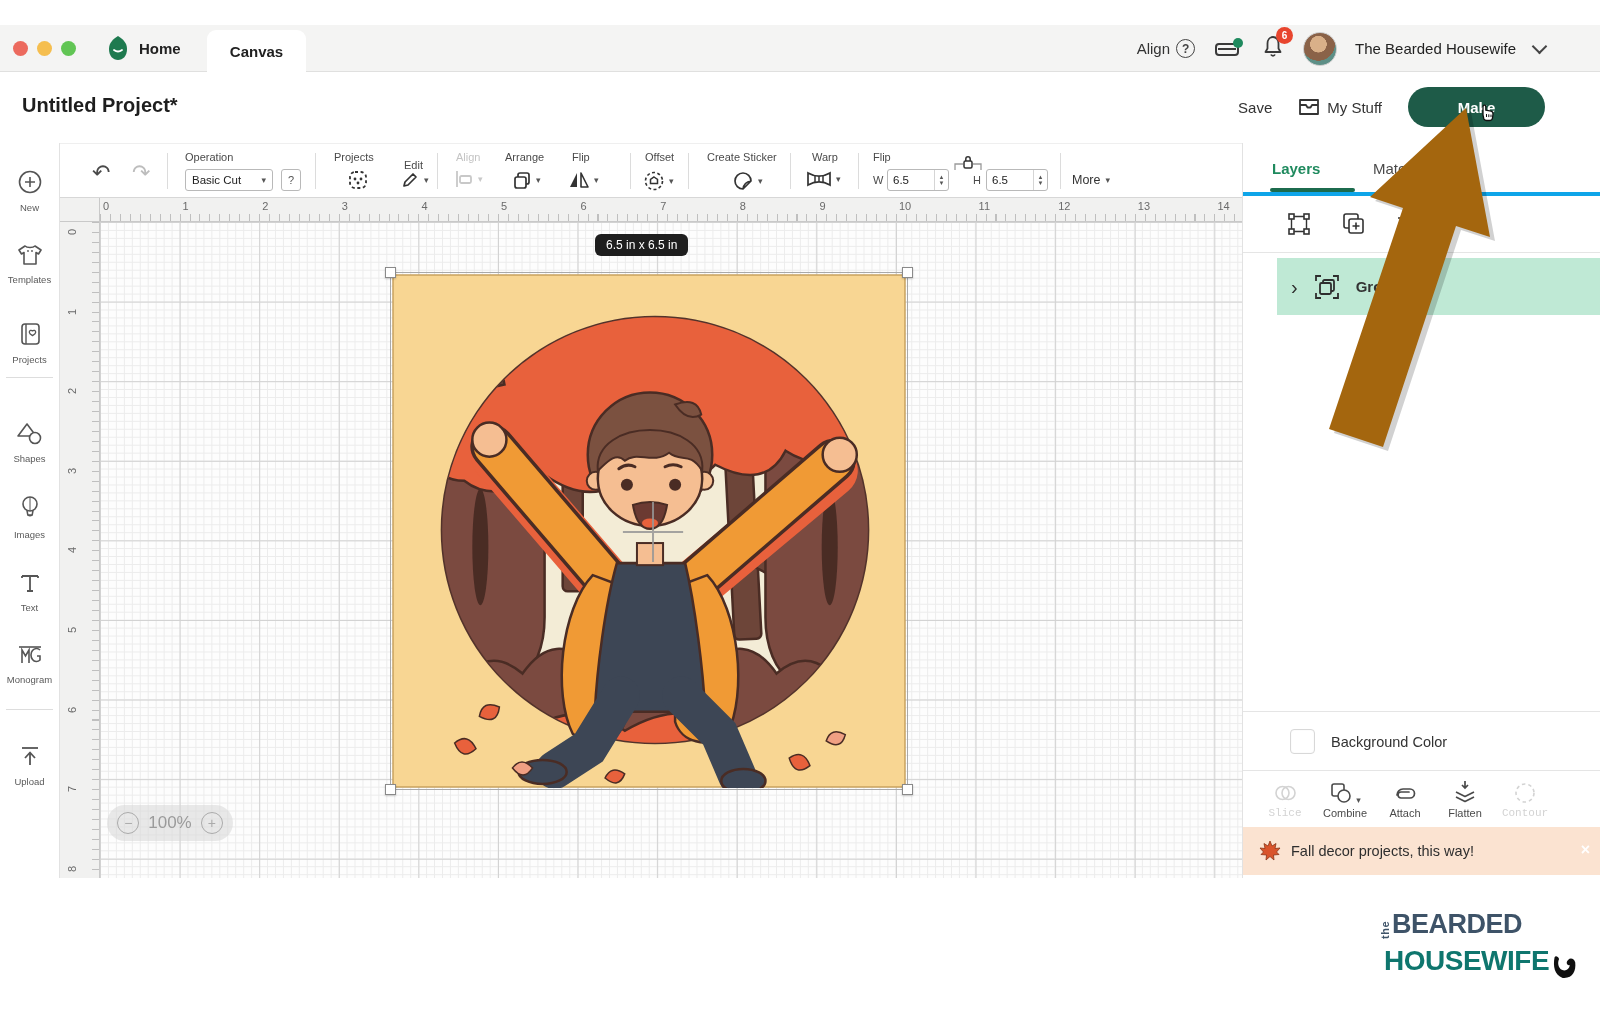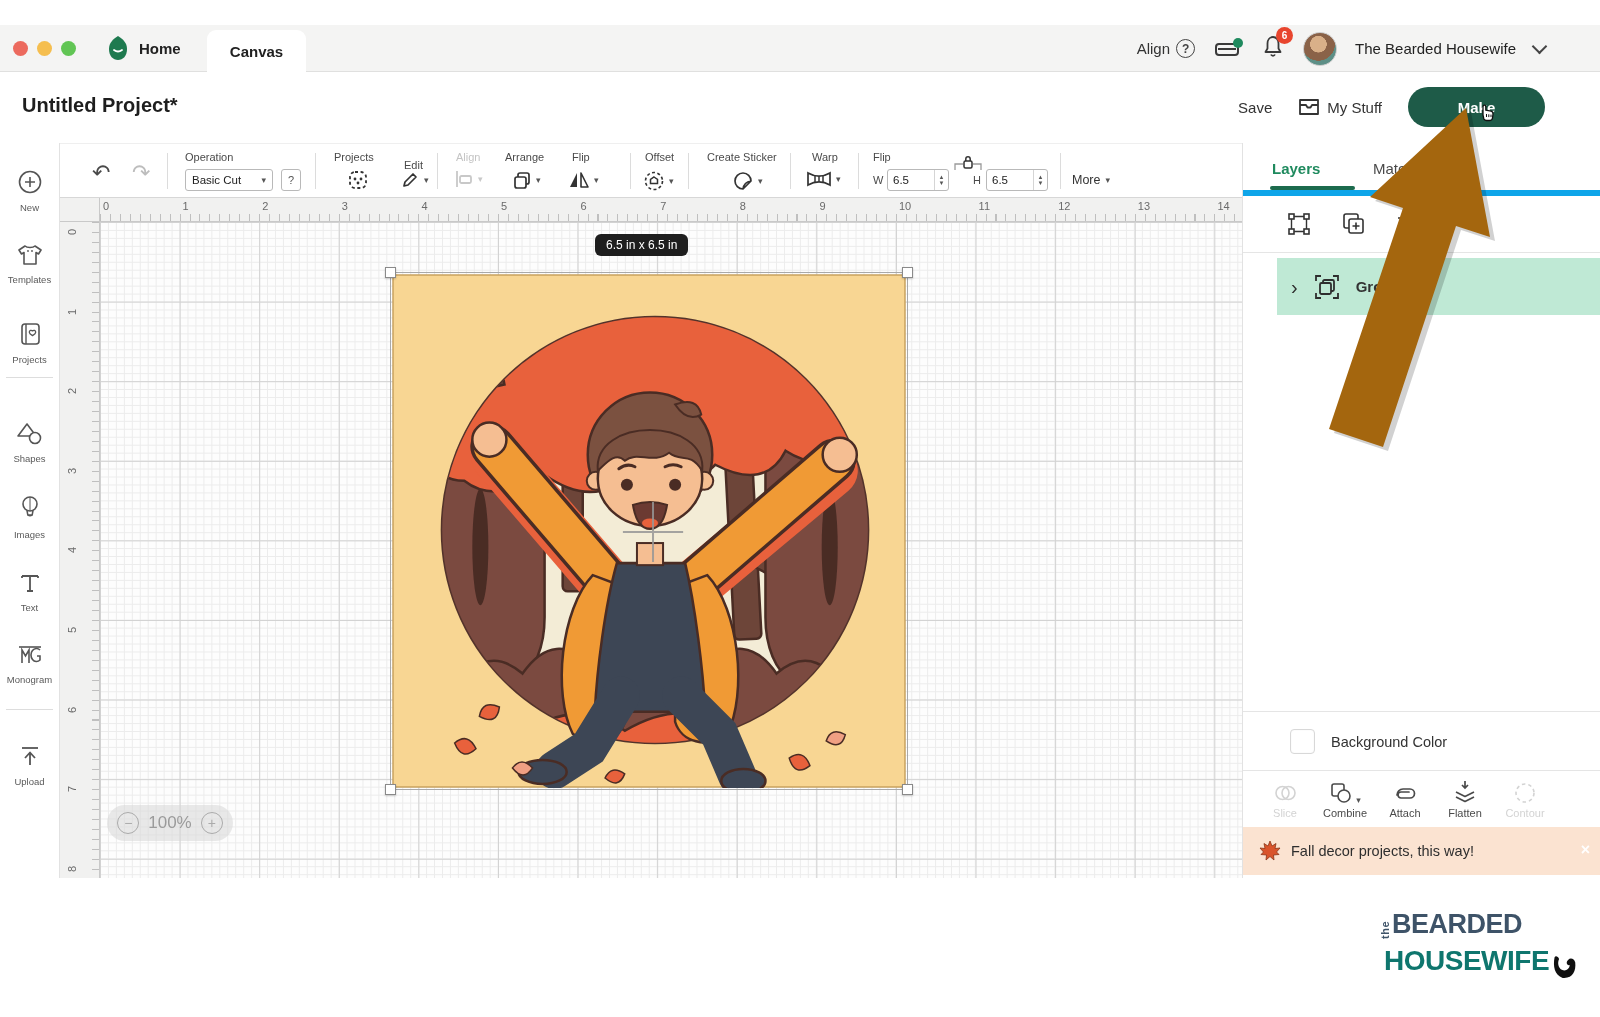--- a/index.html
+++ b/index.html
@@ -91,39 +91,39 @@
   .handle.tl{left:-6px;top:-6px}.handle.tr{right:-6px;top:-6px}.handle.bl{left:-6px;bottom:-6px}.handle.br{right:-6px;bottom:-6px}
   .art { position:absolute; left:1px; top:1px; }
   .zoom-pill { position:absolute; left:47px; top:607px; width:126px; height:36px; border-radius:18px;
     background:rgba(215,215,215,.55); display:flex; align-items:center; justify-content:center; gap:9px;
     color:#9B9B9B; font-size:17px; }
   .zoom-pill .zbtn { width:22px; height:22px; border:1.6px solid #ABABAB; border-radius:50%; display:flex;
     align-items:center; justify-content:center; font-size:14px; line-height:1; color:#ABABAB; }
 
   
   .rpanel { position:absolute; left:1242px; top:118px; width:358px; height:735px; background:#fff; border-left:1px solid #E2E2E2; }
-  .rtabs { position:absolute; left:0; top:0; width:100%; height:53px; border-bottom:6px solid #0ea5e9; }
+  .rtabs { position:absolute; left:0; top:0; width:100%; height:53px; border-bottom:4px solid #0ea5e9; }
   .rtab-layers { position:absolute; left:29px; top:17px; font-size:15px; font-weight:bold; color:#1F8A5E; }
   .rtab-underline { position:absolute; left:27px; bottom:0; width:85px; height:4px; background:#1C6B4D; border-radius:2px; }
   .rtab-materials { position:absolute; left:130px; top:17px; font-size:15px; color:#4a4a4a; }
   .ricons { position:absolute; left:0; top:53px; width:100%; height:57px; border-bottom:1px solid #E5E5E5; }
   .ricon { position:absolute; top:16px; color:#3a3a3a; }
   .group-row { position:absolute; left:34px; right:0; top:115px; height:57px; background:#BFE9D5;
     display:flex; align-items:center; gap:16px; padding-left:14px; }
   .group-chev { font-size:20px; color:#2e2e2e; line-height:1; }
   .group-lbl { font-size:15px; font-weight:bold; color:#333; }
   .rdiv { position:absolute; left:0; width:100%; height:1px; background:#E5E5E5; }
   .bgcolor-row { position:absolute; left:0; top:569px; width:100%; height:59px; display:flex; align-items:center; gap:16px; padding-left:47px; }
   .bg-swatch { width:25px; height:25px; border:1px solid #D8D8D8; border-radius:4px; background:#fff; box-shadow:inset 0 0 2px rgba(0,0,0,.05); }
   .bgcolor-lbl { font-size:14.5px; color:#333; }
   .ractions { position:absolute; left:0; top:628px; width:100%; height:56px; }
   .raction { position:absolute; top:6px; width:60px; text-align:center; }
   .raction .ic { height:28px; display:flex; align-items:flex-end; justify-content:center; color:#4a4a4a; }
   .raction .lb { font-size:11px; color:#4a4a4a; margin-top:2px; }
-  .raction.dis .ic, .raction.dis .lb { color:#D3D3D3; }
+  .raction.dis .ic, .raction.dis .lb { color:#D3D3D3;font-family:Liberation Mono, monospace; }
   .rbanner { position:absolute; left:0; bottom:3px; width:100%; height:48px; background:#FBE3D1;
     display:flex; align-items:center; gap:10px; padding-left:16px; }
   .rbanner .txt { font-size:14.5px; color:#2e2e2e; }
   .rbanner .x { position:absolute; right:10px; top:14px; color:#fff; font-size:16px; font-weight:bold; }
 
   
   .overlay { position:absolute; left:0; top:0; width:1600px; height:1017px; pointer-events:none; }
 
   
   .logo { position:absolute; left:1378px; top:912px; width:200px; }

